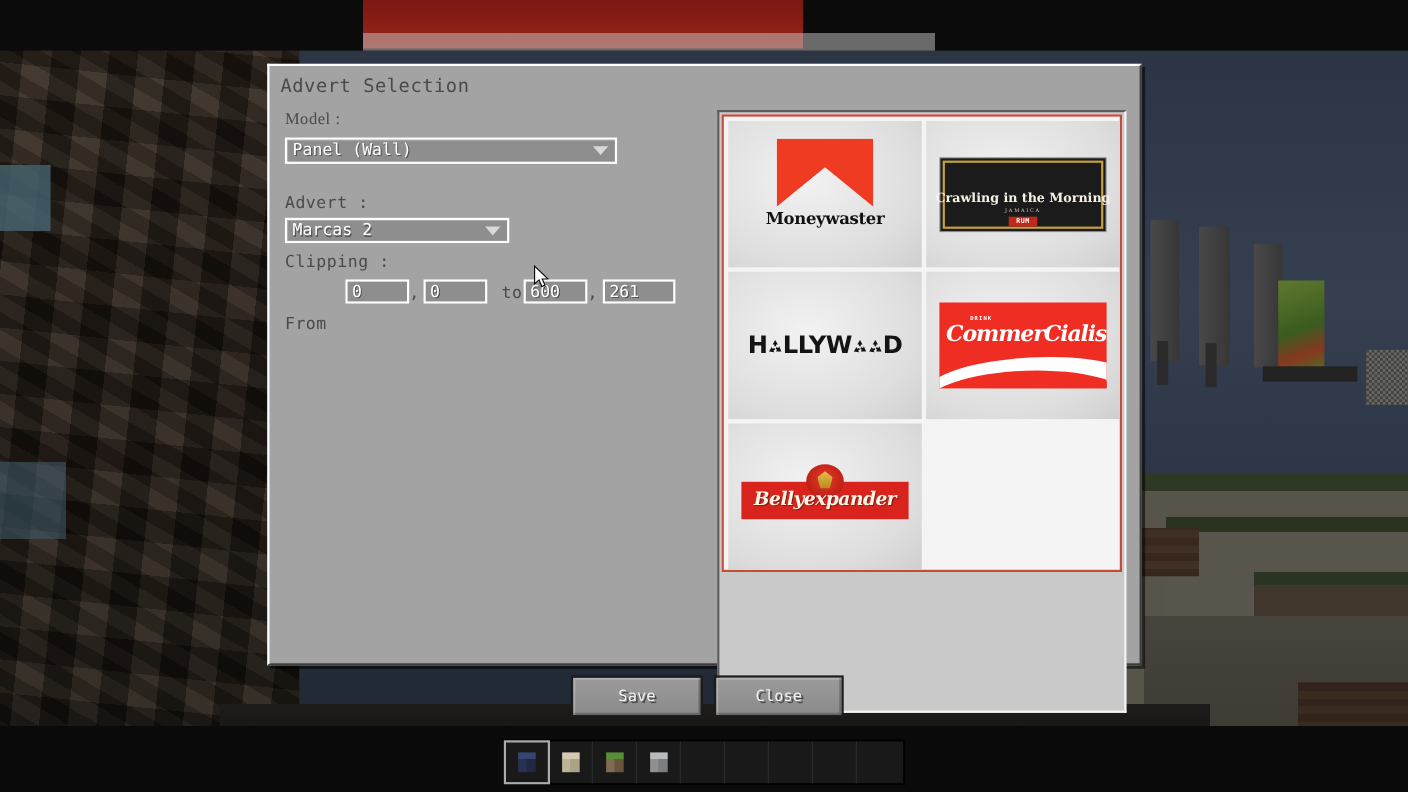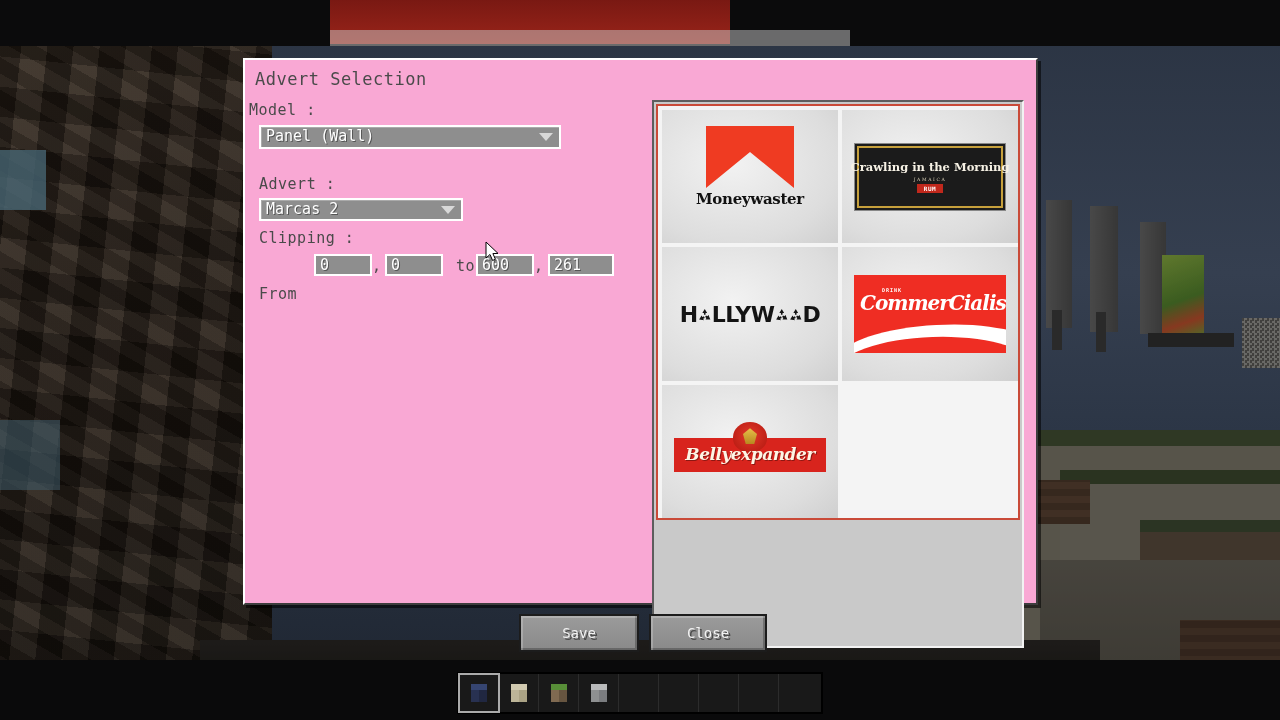--- a/index.html
+++ b/index.html
@@ -64,30 +64,30 @@
   .slot:last-child{border-right:none;}
   .slot.sel{outline:2px solid #b9b9b9;outline-offset:-1px;}
   .cube{width:20px;height:18px;position:relative;}
   .cube i{position:absolute;display:block;}
   .cube .tp{left:2px;top:0;width:16px;height:6px;}
   .cube .lf{left:2px;top:6px;width:8px;height:12px;}
   .cube .rt{left:10px;top:6px;width:8px;height:12px;}
 
   
   #dialog{position:absolute;left:243px;top:58px;width:795px;height:547px;
-      background:#f9a8d4;
+      background:#a3a3a3;
       border-top:2px solid #ffffff;border-left:2px solid #ffffff;
       border-right:2px solid #3d3d3d;border-bottom:2px solid #3d3d3d;
       box-shadow:3px 3px 0 rgba(0,0,0,.55);box-sizing:border-box;}
   .mc{font-family:"DejaVu Sans Mono","Liberation Mono",monospace;
       color:#3b3b3b;letter-spacing:.5px;}
   #title{position:absolute;left:10px;top:9px;font-size:17px;color:#4a4a4a;}
 
   .lbl{position:absolute;font-size:15px;color:#4a4a4a;}
-  #lbl-model{left:4px;top:41px;}
+  #lbl-model{left:14px;top:41px;font-family:Liberation Serif, serif;}
   #lbl-advert{left:14px;top:115px;}
   #lbl-clipping{left:14px;top:169px;}
   #lbl-from{left:14px;top:197px;margin-top:28px;}
   #lbl-to{left:211px;top:197px;}
   #comma1{left:127px;top:197px;}
   #comma2{left:289px;top:197px;}
 
   .combo{position:absolute;background:#8e8e8e;border:2px solid #ffffff;
       box-sizing:border-box;display:flex;align-items:flex-start;cursor:pointer;
       box-shadow:inset 1px 1px 0 rgba(255,255,255,.25);}
@@ -122,21 +122,21 @@
   
   .mw-chev{position:absolute;left:50%;top:16px;transform:translateX(-50%);width:88px;height:62px;
       background:#ef3b22;clip-path:polygon(0 0,100% 0,100% 100%,50% 42%,0 100%);}
   .mw-text{position:absolute;left:0;right:0;top:80px;text-align:center;font-size:15px;
       font-weight:bold;color:#111;font-family:"DejaVu Serif","Liberation Serif",serif;letter-spacing:-.3px;}
 
   
   .rum-out{position:absolute;left:50%;top:50%;transform:translate(-50%,-50%);
       width:146px;height:62px;background:#1b1b1b;border:2px solid #c6a03c;
       box-shadow:0 0 0 2px #1b1b1b, 0 0 0 3px #888;box-sizing:border-box;
-      display:flex;flex-direction:column;align-items:center;justify-content:center;}
+      display:flex;flex-direction:column;align-items:center;justify-content:flex-end;}
   .rum-title{color:#f6f1e4;font-size:11.5px;font-family:"DejaVu Serif","Liberation Serif",serif;
       font-weight:bold;white-space:nowrap;}
   .rum-sub{color:#d8cfb6;font-size:4.5px;letter-spacing:1.6px;margin-top:3px;font-family:"DejaVu Serif",serif;}
   .rum-badge{background:#c0281c;color:#fff;font-size:6px;font-weight:bold;padding:1px 7px;margin-top:2px;letter-spacing:.5px;}
 
   
   .nerd{position:absolute;left:50%;top:50%;transform:translate(-50%,-50%);
       width:142px;height:50px;background:linear-gradient(180deg,#f4cf2a,#d9a511 55%,#f0c828);
       clip-path:polygon(8px 0,calc(100% - 8px) 0,100% 8px,100% calc(100% - 8px),calc(100% - 8px) 100%,8px 100%,0 calc(100% - 8px),0 8px);
       display:flex;align-items:center;justify-content:center;

